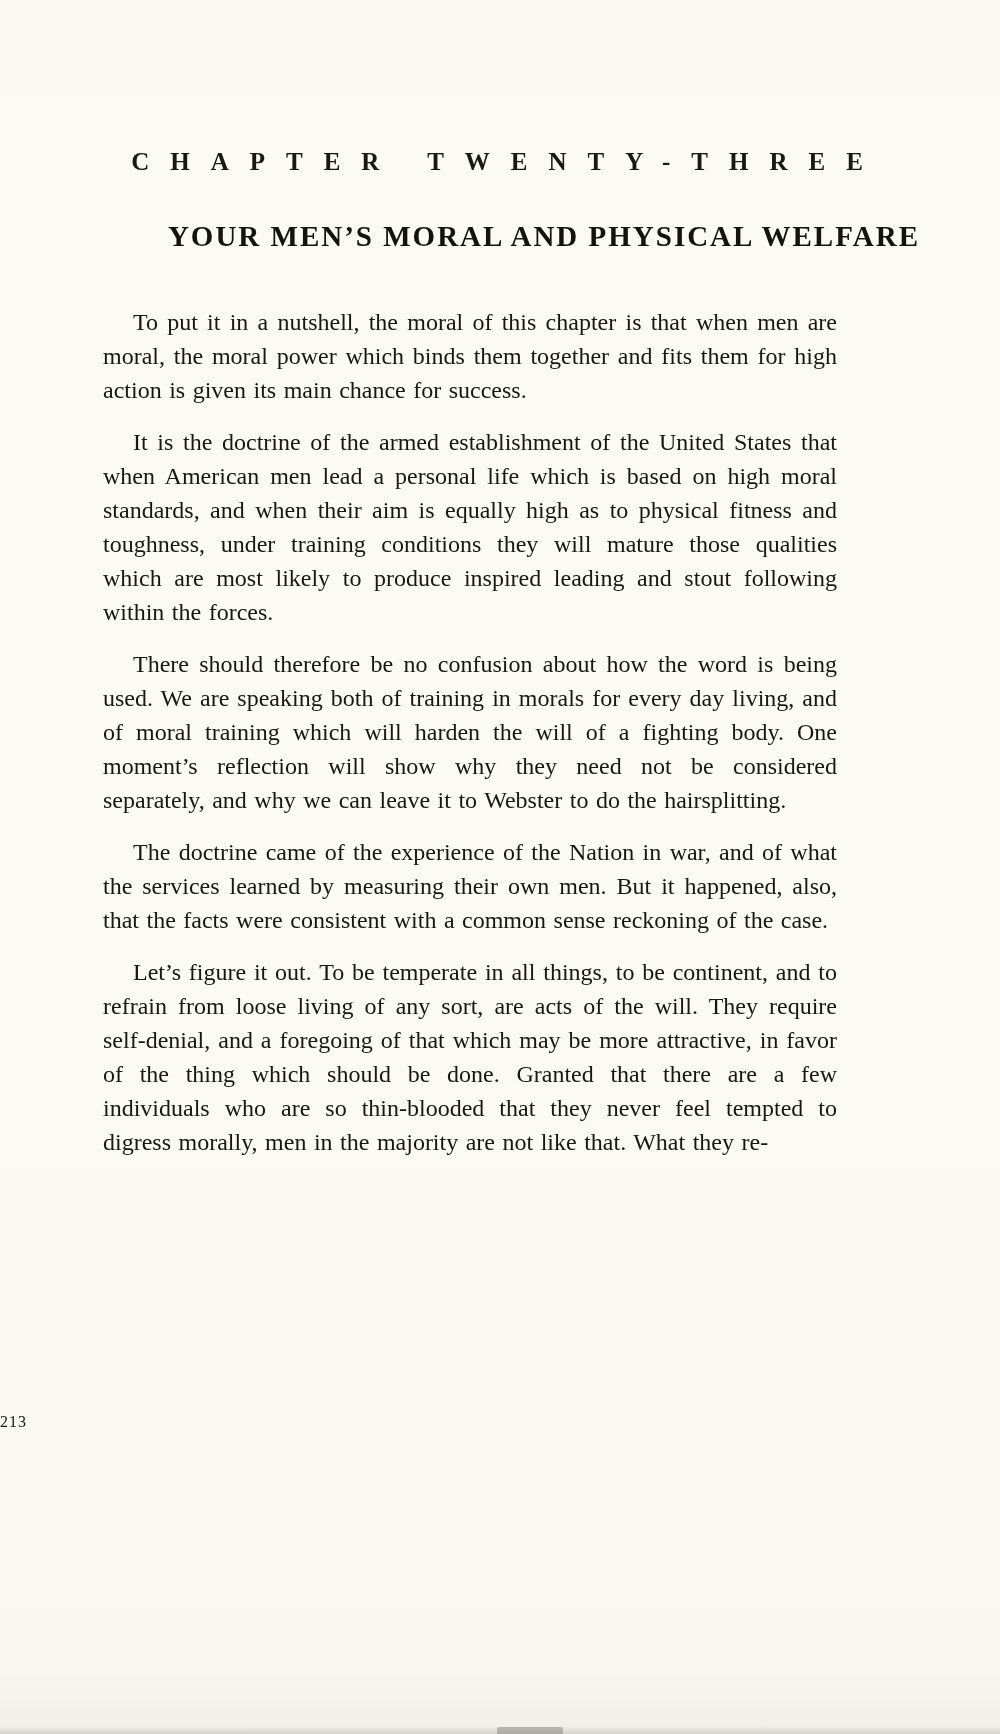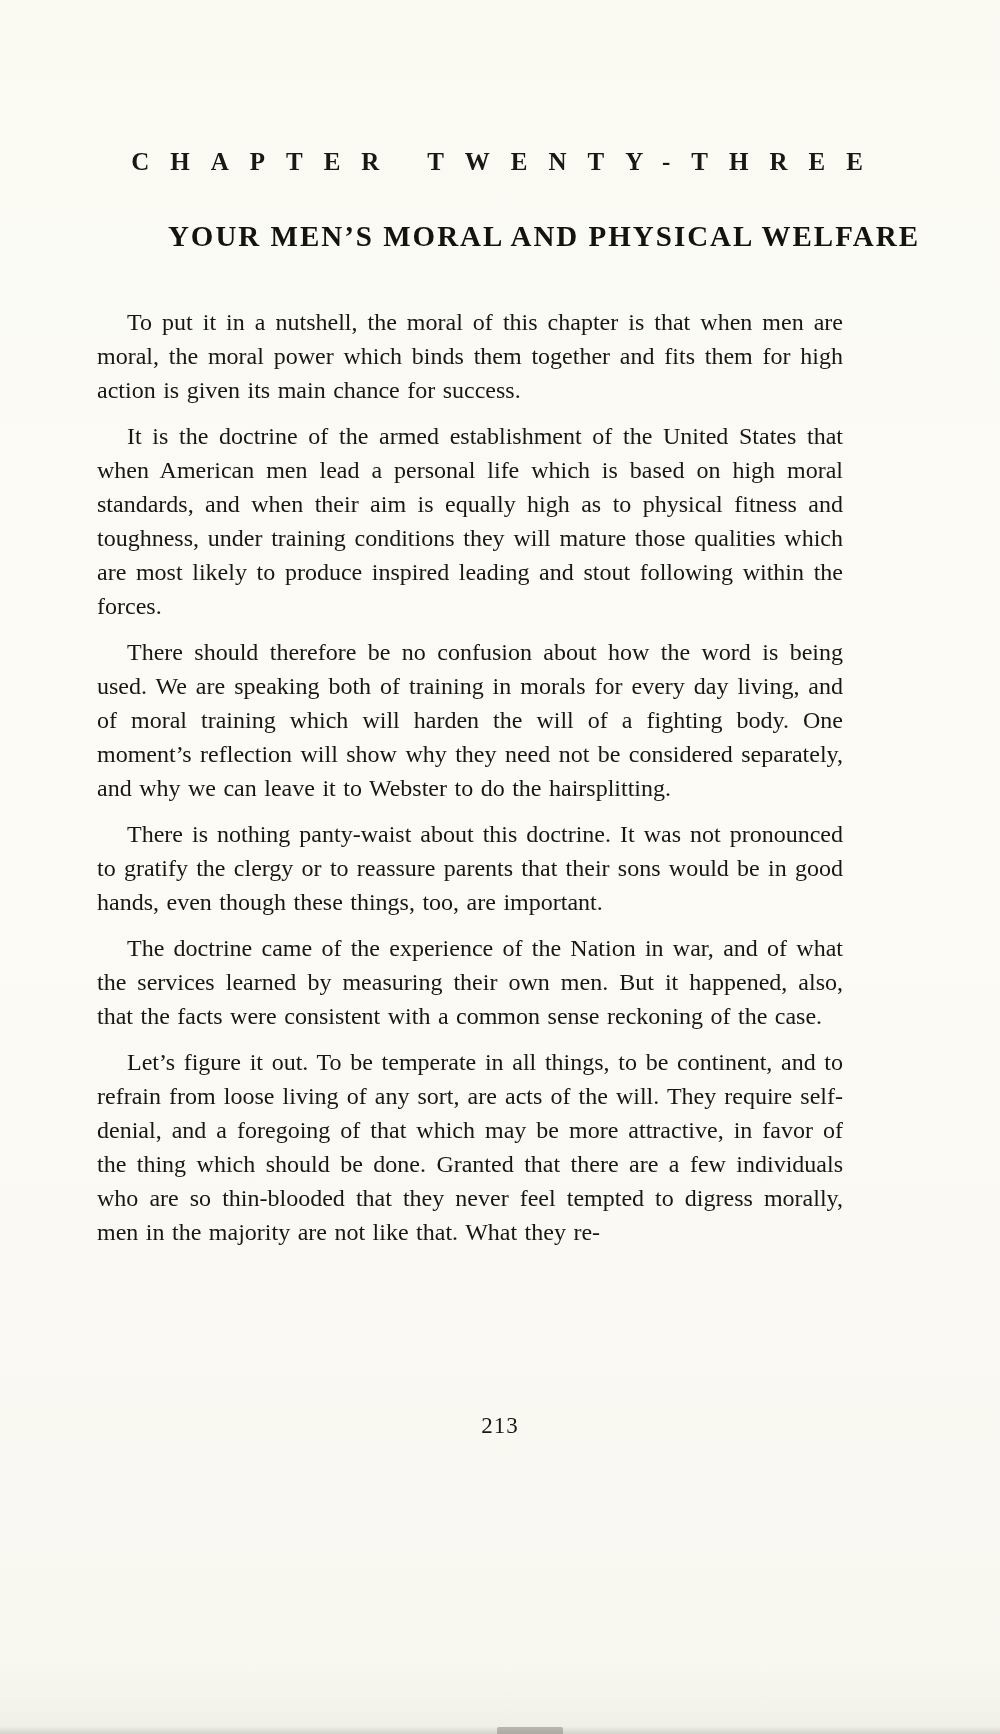--- a/index.html
+++ b/index.html
@@ -41,31 +41,31 @@
   .body-text {
     margin: 52px 85px 0 85px;
     width: 770px;
     font-size: 24px;
     line-height: 34px;
     text-align: justify;
     word-spacing: 1.5px;
     color: #191712;
   }
   .body-text p {
-    margin: 12px;
+    margin: 18px;
     padding: 0;
     text-indent: 30px;
   }
   .page-number {
     position: absolute;
     top: 1413px;
     left: 0;
     width: 100%;
-    text-align: center;
-    font-size: 23px;
+    text-align: left;
+    font-size: 16px;
     letter-spacing: 1px;
     color: #1a1813;
   }
   .scan-edge {
     position: absolute;
     left: 0;
     bottom: 0;
     width: 100%;
     height: 8px;
     background: linear-gradient(180deg, rgba(0,0,0,0) 0%, rgba(90,88,80,0.18) 100%);
@@ -87,21 +87,20 @@
 <div class="page">
 
   <div class="chapter-header">CHAPTER TWENTY-THREE</div>
 
   <h1 class="page-title">YOUR MEN’S MORAL AND PHYSICAL WELFARE</h1>
 
   <div class="body-text">
     <p>To put it in a nutshell, the moral of this chapter is that when men are moral, the moral power which binds them together and fits them for high action is given its main chance for success.</p>
     <p>It is the doctrine of the armed establishment of the United States that when American men lead a personal life which is based on high moral standards, and when their aim is equally high as to physical fitness and toughness, under training conditions they will mature those qualities which are most likely to produce inspired leading and stout following within the forces.</p>
     <p>There should therefore be no confusion about how the word is being used. We are speaking both of training in morals for every day living, and of moral training which will harden the will of a fighting body. One moment’s reflection will show why they need not be considered separately, and why we can leave it to Webster to do the hairsplitting.</p>
-    <p>There is nothing panty-waist about this doctrine. It was not pronounced to gratify the clergy or to reassure parents that their sons would be in good hands, even though these things, too, are important.</p>
     <p>The doctrine came of the experience of the Nation in war, and of what the services learned by measuring their own men. But it happened, also, that the facts were consistent with a common sense reckoning of the case.</p>
     <p>Let’s figure it out. To be temperate in all things, to be continent, and to refrain from loose living of any sort, are acts of the will. They require self-denial, and a foregoing of that which may be more attractive, in favor of the thing which should be done. Granted that there are a few individuals who are so thin-blooded that they never feel tempted to digress morally, men in the majority are not like that. What they re-</p>
   </div>
 
   <div class="page-number">213</div>
 
   <div class="scan-edge">
     <div class="scan-mark"></div>
   </div>
 

